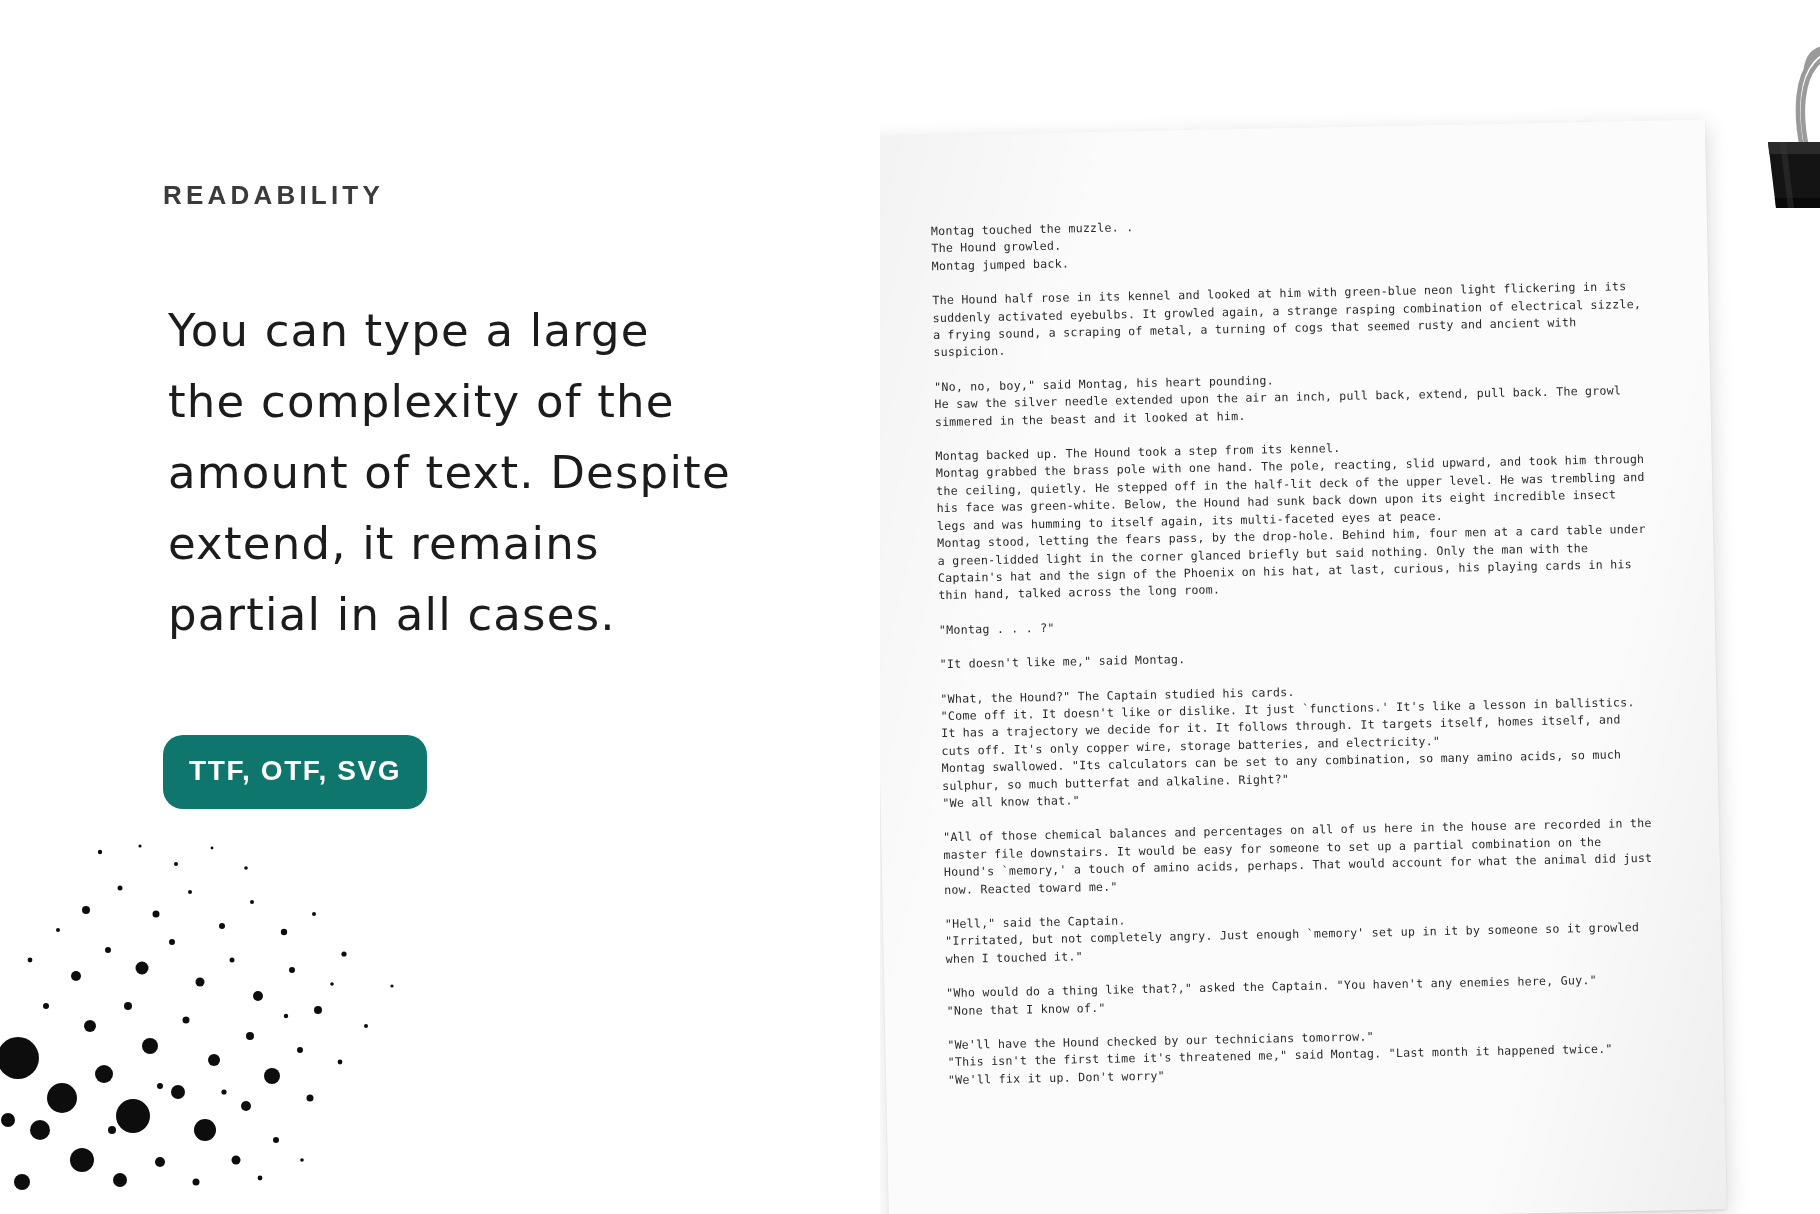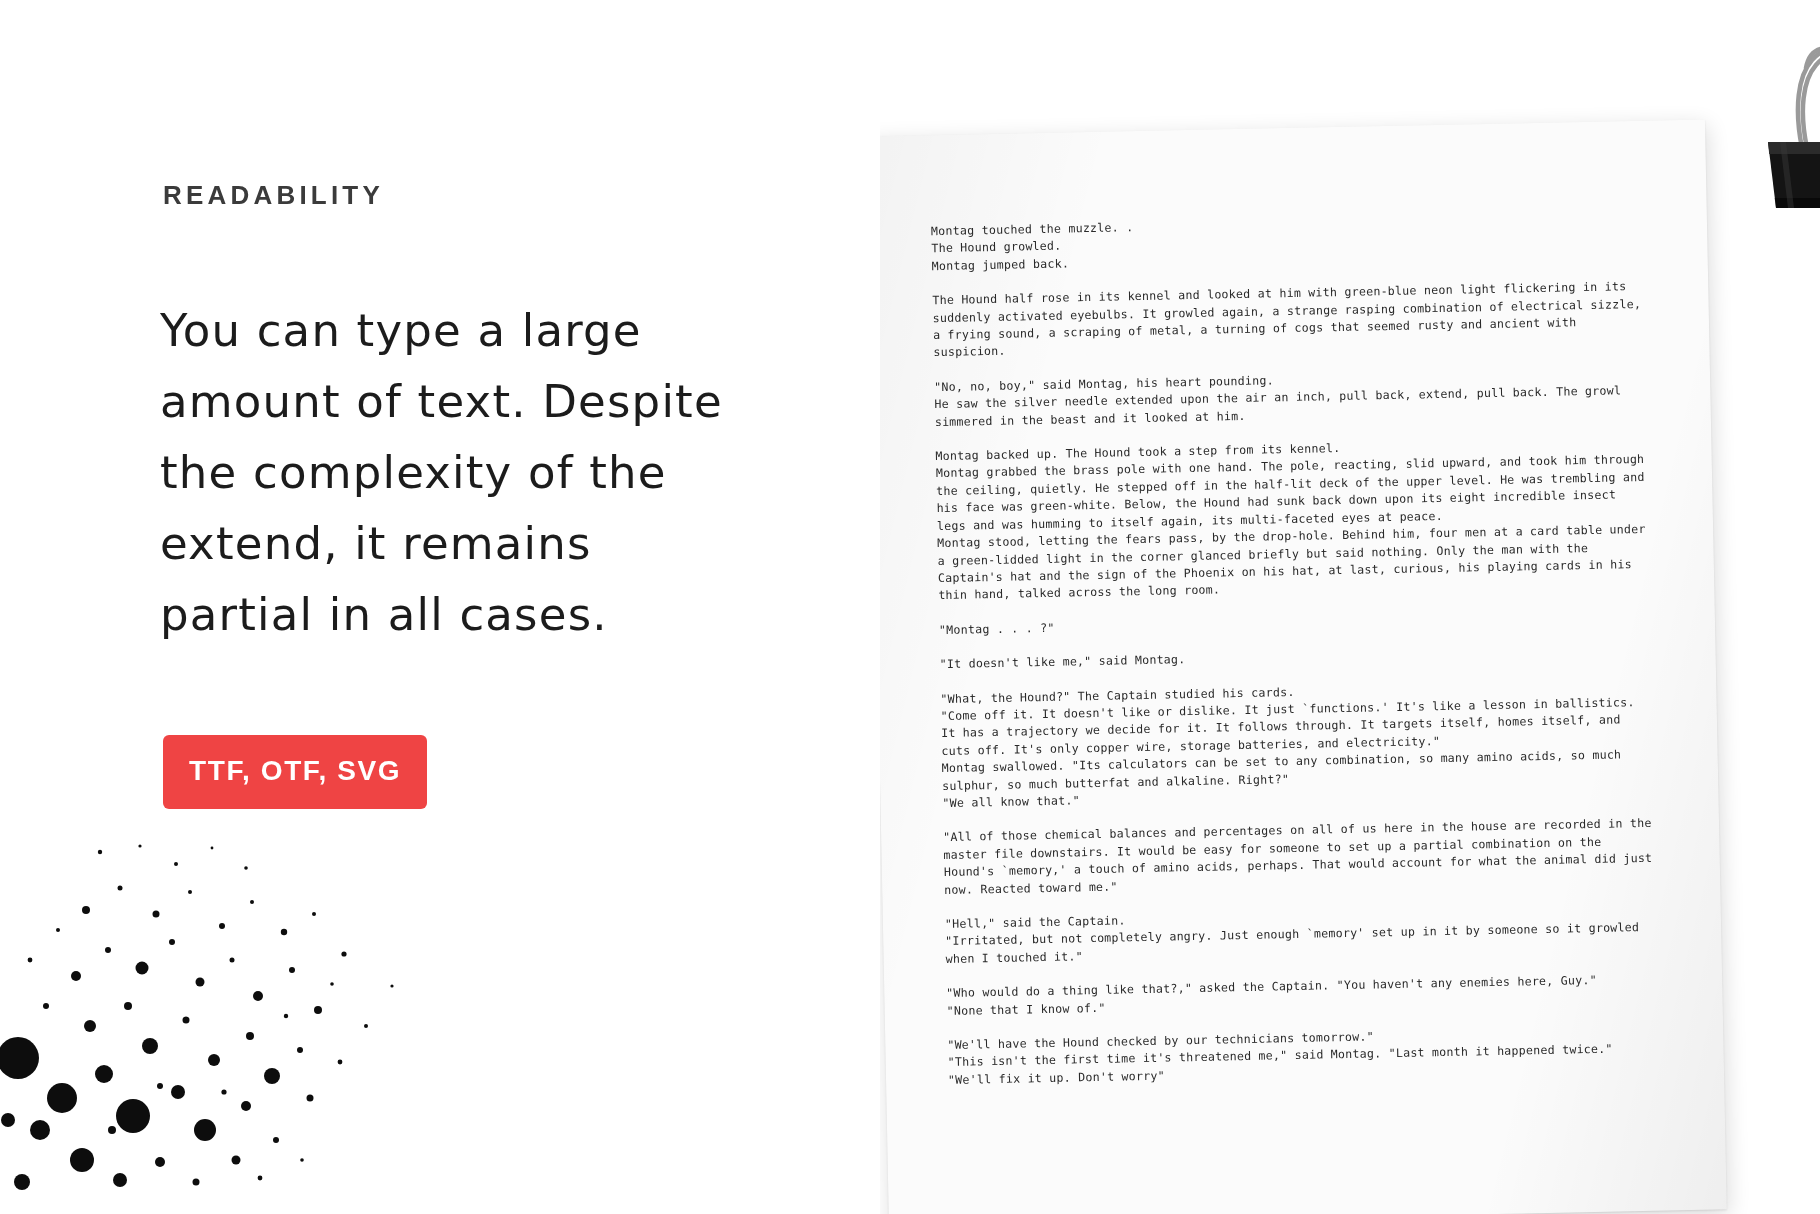--- a/index.html
+++ b/index.html
@@ -41,27 +41,27 @@
     position: absolute;
     left: 160px; top: 295px;
     width: 680px;
     font-family: "DejaVu Sans", sans-serif;
     font-size: 45px;
     line-height: 71px;
     letter-spacing: 1.2px;
     color: #1c1c1c;
     font-weight: 400;
   }
-  #sample-text .ln { display: block; white-space: nowrap; }
+  #sample-text .ln { display: block; white-space: nowrap; margin-left: 8px; }
 
   #formats-badge {
     position: absolute;
     left: 163px; top: 735px;
-    background: #ef4444;
-    border-radius: 6px;
+    background: #0f766e;
+    border-radius: 20px;
     padding: 17px 26px 19px 26px;
     color: #ffffff;
     font-family: "Liberation Sans", sans-serif;
     font-size: 28px;
     font-weight: bold;
     letter-spacing: 1.6px;
     line-height: 38px;
   }
   #formats-badge .b-line { display: block; white-space: nowrap; }
   #formats-badge .b-line-1 { }
@@ -123,22 +123,22 @@
 <body>
 
 <div id="stage">
 
   <div id="left-panel">
 
     <div id="heading">READABILITY</div>
 
     <div id="sample-text">
       <span class="ln">You can type a large</span>
+      <span class="ln">the complexity of the</span>
       <span class="ln">amount of text. Despite</span>
-      <span class="ln">the complexity of the</span>
       <span class="ln">extend,  it remains</span>
       <span class="ln">partial in all cases.</span>
     </div>
 
     <div id="formats-badge">
       <span class="b-line b-line-1">TTF, OTF, SVG</span>
     </div>
 
     <svg id="splatter" viewBox="0 0 470 384" xmlns="http://www.w3.org/2000/svg">
       <g fill="#0d0d0d">

